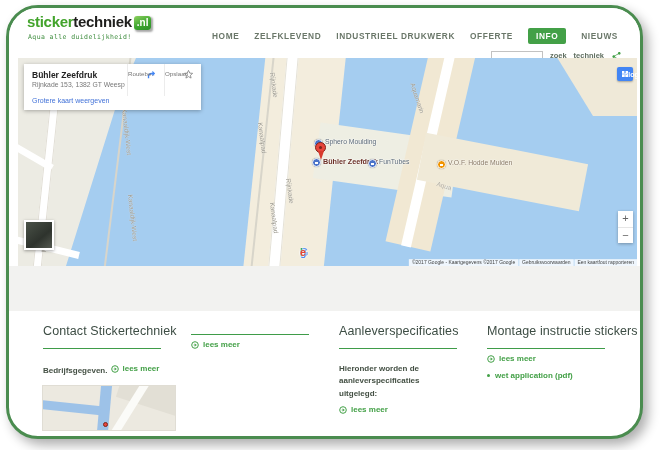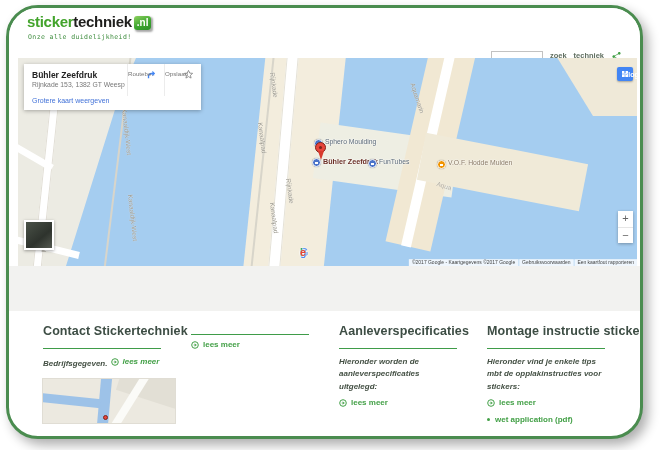--- a/index.html
+++ b/index.html
@@ -101,23 +101,23 @@
 
   .glogo { left:282px; top:188px; font-size:10.5px; font-weight:600; letter-spacing:.2px; text-shadow:0 0 2px #fff; }
   .gl0,.gl3 { color:#4285f4; } .gl1,.gl5 { color:#ea4335; } .gl2 { color:#fbbc05; } .gl4 { color:#34a853; }
 
   .attr { right:0; bottom:0; transform:scale(.62); transform-origin:100% 100%; display:flex; gap:1px; white-space:nowrap; }
   .attr span { position:static; display:block; font-size:8px; color:#444; background:rgba(255,255,255,.82); padding:1px 5px; }
 
   
   .midband { position:absolute; left:0; top:258px; width:100%; height:45px; background:#f2f2f0; }
   .content { position:absolute; left:34px; top:316px; display:grid; grid-template-columns:repeat(4,118px); column-gap:30px; }
-  .col-title { font-size:12.5px; font-weight:700; color:#3d4d44; letter-spacing:.1px; white-space:nowrap; }
+  .col-title { font-size:12.5px; font-weight:400; color:#3d4d44; letter-spacing:.1px; white-space:nowrap; }
   .col-rule { margin-top:10px; border-bottom:1.5px solid #3f9c49; width:100%; }
-  .col-body { margin-top:7px; font-size:8px; font-weight:bold; font-style:italic; color:#445044; line-height:1.55; }
+  .col-body { margin-top:14px; font-size:8px; font-weight:bold; color:#445044; line-height:1.55; }
   .green-inline { color:#43a047; }
   .lees { margin-top:5px; display:flex; align-items:center; gap:4px; cursor:pointer; }
   .lees-label { font-size:8px; font-weight:bold; color:#43a047; }
   .inline-lees { display:inline-flex; align-items:center; gap:3px; margin-left:4px; cursor:pointer; }
   .bullet-link { margin-top:8px; display:flex; align-items:center; gap:5px; cursor:pointer; }
   .bullet { width:3px; height:3px; border-radius:50%; background:#43a047; }
 
   .thumb { position:relative; width:132px; height:44px; margin-top:8px; background:#ece9e0; overflow:hidden; box-shadow:0 0 0 1px #e0ddd4; }
   .thumb * { position:absolute; }
   .t-river-v { left:56px; top:-5px; width:11px; height:56px; background:#9dc2e8; transform:rotate(5deg); }
@@ -128,22 +128,30 @@
 </style>
 </head>
 <body>
 
 <div class="frame">
 
   <div class="header">
     <div class="logo">
       <span class="logo-main logo-green">sticker</span><span class="logo-main logo-dark">techniek</span><span class="logo-badge">.nl</span>
     </div>
-    <div class="tagline">Onze alle duidelijkheid!</div>
-
+    <div class="tagline">Aqua alle duidelijkheid!</div>
+
+    <nav class="nav">
+      <span class="nav-item">HOME</span>
+      <span class="nav-item">ZELFKLEVEND</span>
+      <span class="nav-item">INDUSTRIEEL DRUKWERK</span>
+      <span class="nav-item">OFFERTE</span>
+      <span class="nav-item active">INFO</span>
+      <span class="nav-item">NIEUWS</span>
+    </nav>
 
     <div class="tools">
       <input class="search-input" type="text" value="" style="">
       <span class="tool-link">zoek</span>
       <span class="tool-link">techniek</span>
       <svg class="share" viewBox="0 0 24 24">
           <path fill="#43a047" d="M18 16c-.8 0-1.5.3-2 .8L8.9 13c.1-.3.1-.7.1-1s0-.7-.1-1L16 7.2c.5.5 1.2.8 2 .8 1.7 0 3-1.3 3-3s-1.3-3-3-3-3 1.3-3 3c0 .3 0 .7.1 1L8 9.8C7.5 9.3 6.8 9 6 9c-1.7 0-3 1.3-3 3s1.3 3 3 3c.8 0 1.5-.3 2-.8l7.1 3.8c-.1.3-.1.6-.1.9 0 1.7 1.3 3 3 3s3-1.3 3-3-1.3-3-3-3z"></path>
         </svg>
     </div>
   </div>
@@ -288,21 +296,20 @@
             <circle cx="8" cy="8" r="6.6" fill="none" stroke="#43a047" stroke-width="2"></circle>
             <path d="M5.5 8h4M8 5.5L10.5 8 8 10.5" stroke="#43a047" stroke-width="2" fill="none"></path>
           </svg>
         <span class="lees-label">lees meer</span>
       </div>
     </div>
 
     <div class="col">
       <div class="col-title">Montage instructie stickers</div>
       <div class="col-rule"></div>
-      <div class="col-body">Hieronder vind je enkele tips mbt de opplakinstructies voor stickers:</div>
       <div class="lees">
         <svg width="8" height="8" viewBox="0 0 16 16">
             <circle cx="8" cy="8" r="6.6" fill="none" stroke="#43a047" stroke-width="2"></circle>
             <path d="M5.5 8h4M8 5.5L10.5 8 8 10.5" stroke="#43a047" stroke-width="2" fill="none"></path>
           </svg>
         <span class="lees-label">lees meer</span>
       </div>
       <div class="bullet-link">
         <span class="bullet"></span>
         <span class="lees-label">wet application (pdf)</span>

